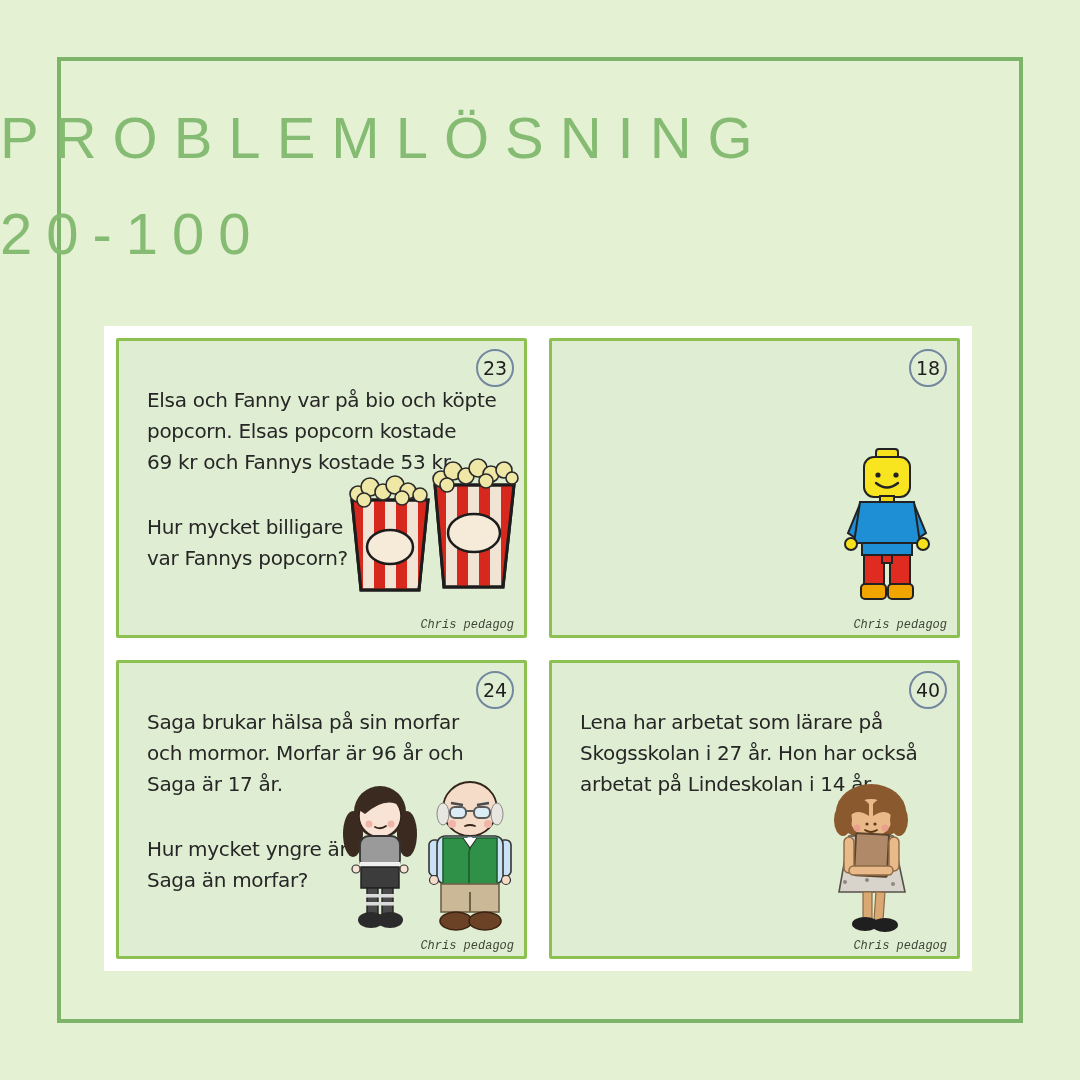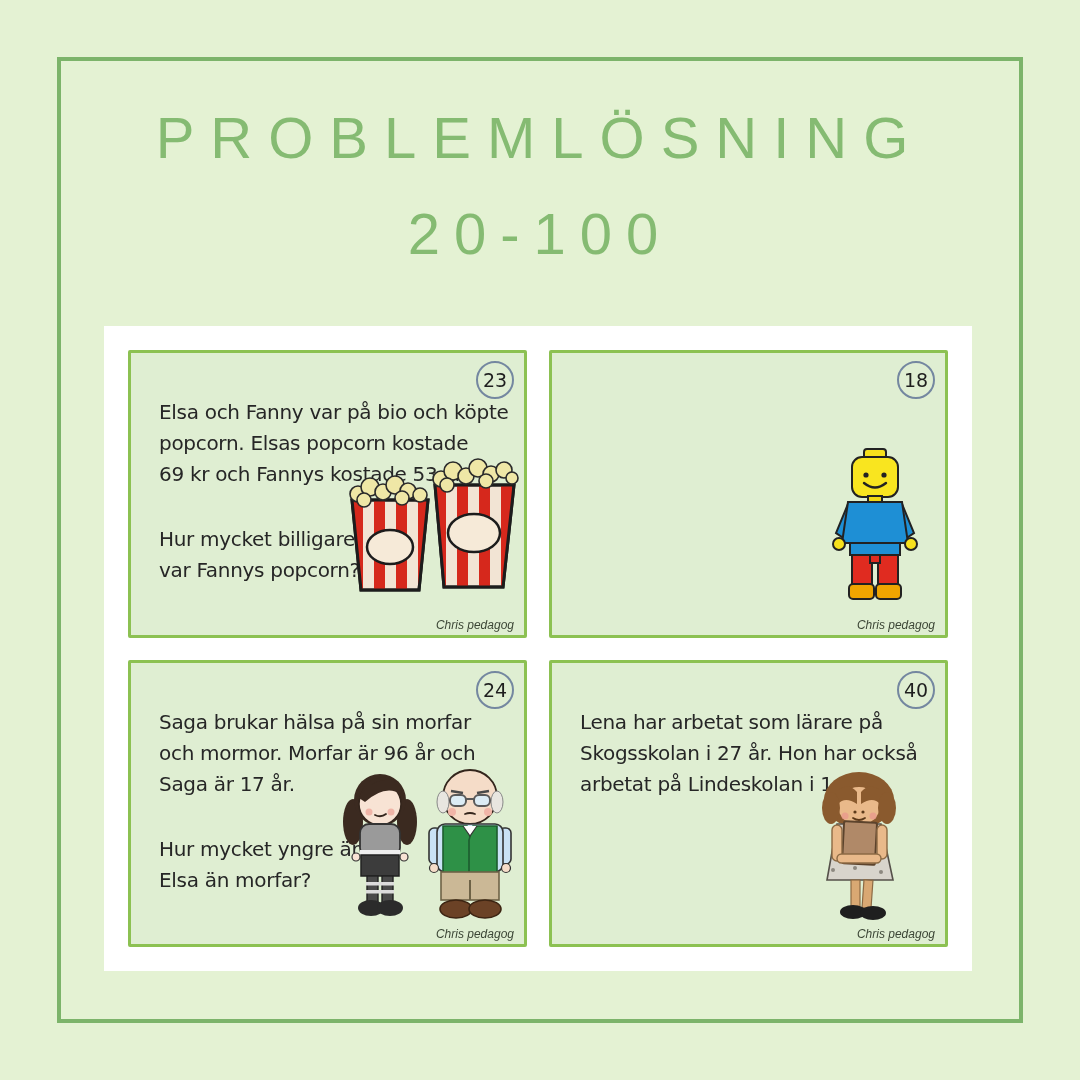--- a/index.html
+++ b/index.html
@@ -1,42 +1,42 @@
 <!DOCTYPE html>
 <html><head>
 <meta charset="utf-8">
 <style>
   html,body{margin:0;padding:0;}
   body{width:1080px;height:1080px;background:#e4f2d3;font-family:"DejaVu Sans",sans-serif;}
   .canvas{position:relative;width:1080px;height:1080px;background:#e4f2d3;overflow:hidden;}
   .frame{position:absolute;left:57px;top:57px;width:958px;height:958px;border:4px solid #7cb46a;}
-  .title-line1{position:absolute;left:0;top:104px;width:1080px;text-align:center;
+  .title-line1{position:absolute;left:0;top:104px;width:1080px;text-align:left;
     font-family:"Liberation Sans",sans-serif;font-weight:300;font-size:58px;
     letter-spacing:16px;color:#85bb72;}
-  .title-line2{position:absolute;left:0;top:200px;width:1080px;text-align:center;
+  .title-line2{position:absolute;left:0;top:200px;width:1080px;text-align:left;
     font-family:"Liberation Sans",sans-serif;font-weight:300;font-size:58px;
     letter-spacing:14px;color:#85bb72;}
   .panel{position:absolute;left:104px;top:326px;width:868px;height:645px;background:#ffffff;
-    box-sizing:border-box;padding:24px;display:grid;grid-template-columns:1fr 1fr;
+    box-sizing:border-box;padding:12px;display:grid;grid-template-columns:1fr 1fr;
     grid-template-rows:1fr 1fr;gap:22px;}
   .card{position:relative;background:#dfeed2;border:3px solid #8cc152;border-radius:2px;
     box-sizing:border-box;overflow:hidden;}
   .badge{position:absolute;top:8px;right:10px;width:34px;height:34px;border:2px solid #7487a0;
     border-radius:50%;display:flex;align-items:center;justify-content:center;
     font-size:19px;color:#1e1e1e;background:transparent;}
   .body-text{position:absolute;left:20px;top:36px;margin:8px;font-size:20px;line-height:31px;
     letter-spacing:-0.3px;color:#262626;white-space:pre-line;}
   .question-text{position:absolute;left:20px;top:163px;margin:8px;font-size:20px;line-height:31px;
     letter-spacing:-0.3px;color:#262626;white-space:pre-line;}
   .illustration{position:absolute;}
   .illu-popcorn{right:4px;bottom:22px;}
   .illu-lego{right:22px;bottom:30px;}
   .illu-grandparents{right:4px;bottom:20px;}
   .illu-teacher{right:24px;bottom:22px;}
-  .credit{position:absolute;right:10px;bottom:3px;font-family:Liberation Sans, sans-serif;
+  .credit{position:absolute;right:10px;bottom:3px;font-family:Liberation Mono, monospace;
     font-style:italic;font-size:12px;color:#3c4636;}
 </style>
 </head>
 <body>
 
 <div class="canvas">
   <div class="frame"></div>
 
   <div class="title-line1">PROBLEMLÖSNING</div>
   <div class="title-line2">20-100</div>
@@ -129,21 +129,21 @@
       </svg>
       <div class="credit">Chris pedagog</div>
     </div>
 
     <div class="card">
       <div class="badge">24</div>
       <p class="body-text">Saga brukar hälsa på sin morfar
 och mormor. Morfar är 96 år och
 Saga är 17 år.</p>
       <p class="question-text">Hur mycket yngre är
-Elsa än morfar?</p>
+Saga än morfar?</p>
       <svg class="illustration illu-grandparents" width="185" height="160" viewBox="0 0 185 160">
 
         <ellipse cx="18" cy="58" rx="10" ry="23" fill="#3b2a20"></ellipse>
         <ellipse cx="72" cy="58" rx="10" ry="23" fill="#3b2a20"></ellipse>
         <circle cx="45" cy="36" r="26" fill="#3b2a20"></circle>
         <circle cx="45" cy="40" r="21" fill="#f8e3d4" stroke="#33251c" stroke-width="1.5"></circle>
         <path d="M24,34 Q30,12 52,14 Q68,16 67,34 L60,26 Q48,18 34,28 Z" fill="#3b2a20"></path>
         <path d="M24,34 Q36,14 58,16 L66,30 Q50,20 30,38 Z" fill="#3b2a20"></path>
         <circle cx="34" cy="48" r="3.5" fill="#f0b5a8"></circle>
         <circle cx="56" cy="48" r="3.5" fill="#f0b5a8"></circle>

